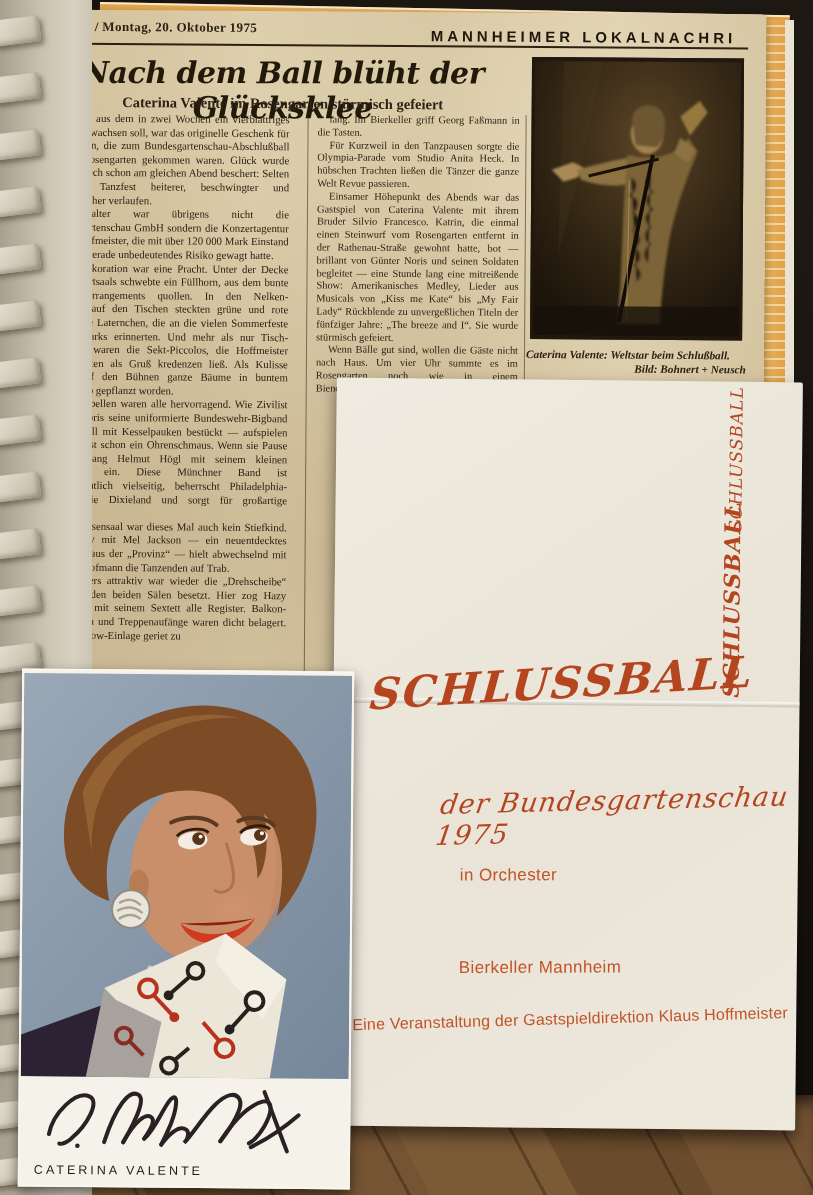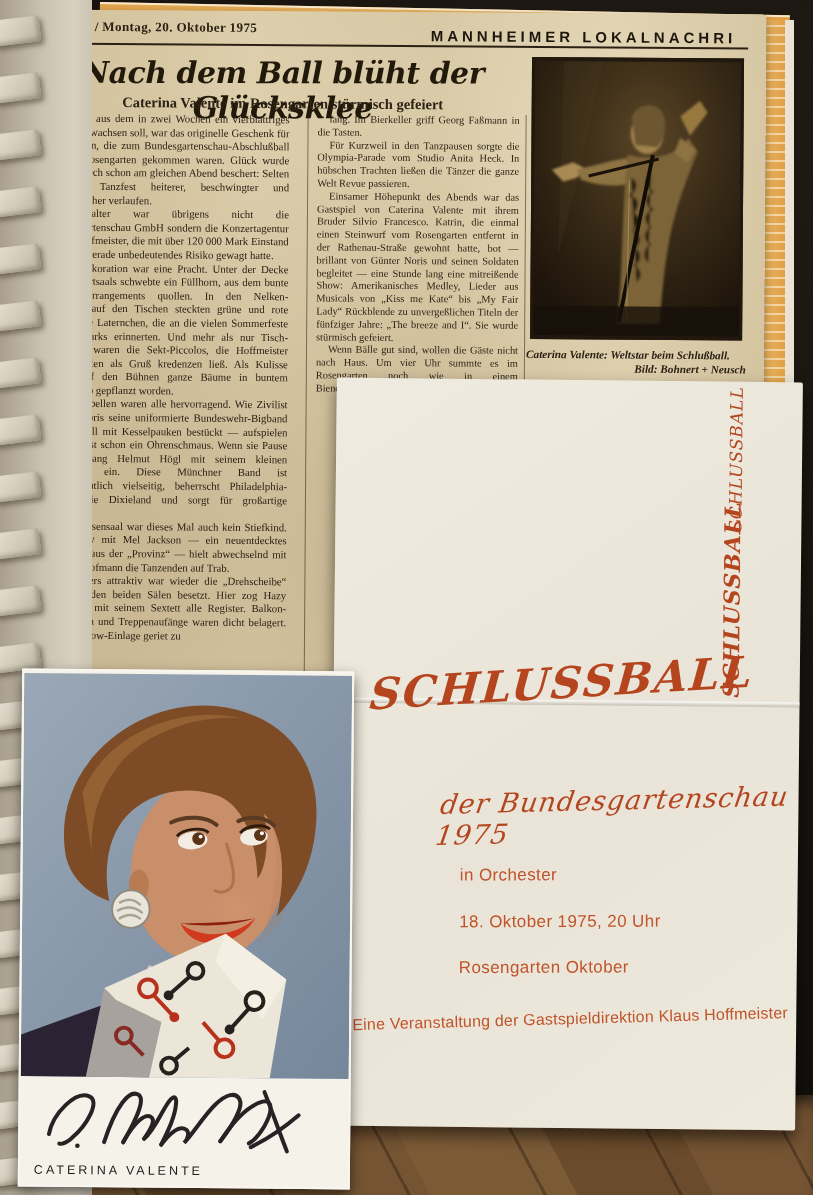--- a/index.html
+++ b/index.html
@@ -194,22 +194,21 @@
     </div>
   </div>
 
   <div class="card">
     <span class="card-vt vt1 script">SCHLUSSBALL</span>
     <span class="card-vt vt2 script">SCHLUSSBALL</span>
     <div class="card-crease"></div>
     <div class="card-title script">SCHLUSSBALL</div>
     <div class="card-subtitle script">der Bundesgartenschau 1975</div>
     <div class="card-line cl1">in  Orchester</div>
-    <div class="card-line cl2">18. Oktober 1975, 20 Uhr</div>
-    <div class="card-line cl3">Rosengarten  Oktober</div>
+    <div class="card-line cl3">Bierkeller  Mannheim</div>
     <div class="card-footer">Eine Veranstaltung der Gastspieldirektion Klaus Hoffmeister</div>
   </div>
 
   <div class="postcard">
     <svg class="pc-photo" viewBox="0 0 332 408">
       <defs>
         <linearGradient id="pcbg" x1="0" y1="0" x2="1" y2="1">
           <stop offset="0%" stop-color="#9aa8b6"></stop>
             <stop offset="60%" stop-color="#8494a6"></stop>
             <stop offset="100%" stop-color="#76879b"></stop>

